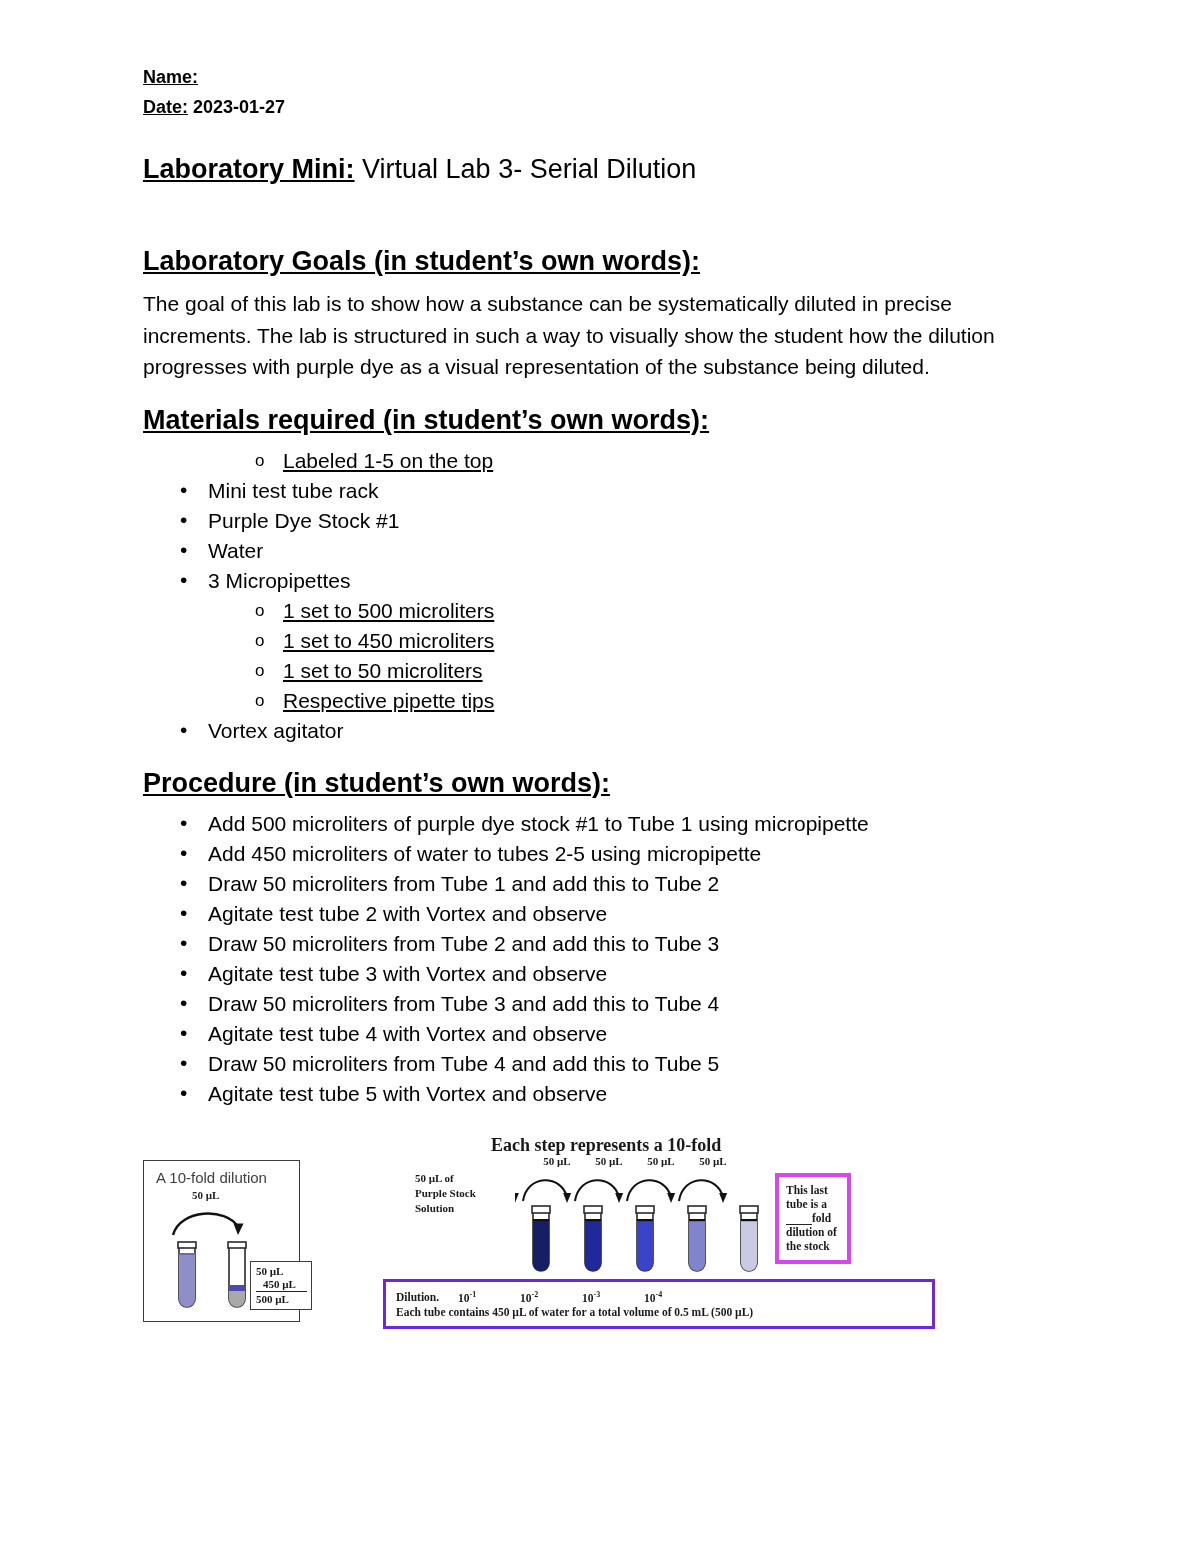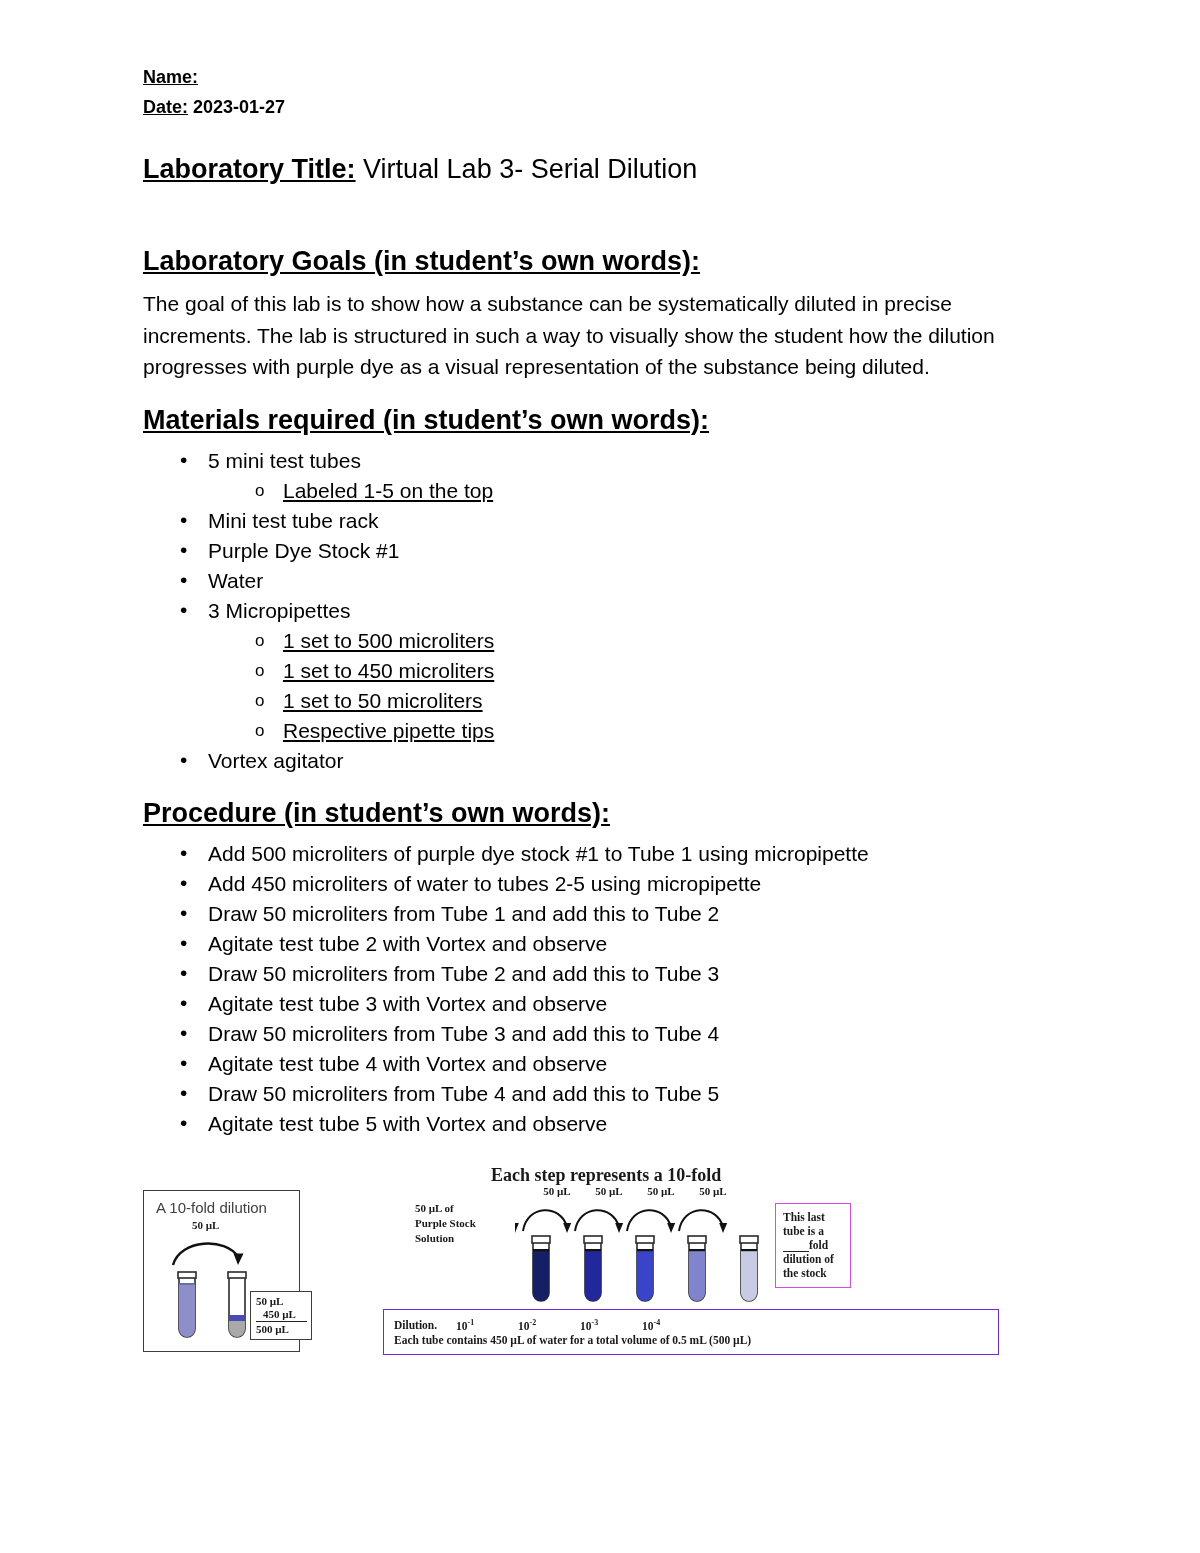--- a/index.html
+++ b/index.html
@@ -205,41 +205,41 @@
   .pr-tubes {
     position: absolute;
     left: 132px; top: 76px;
     display: flex;
   }
   .pr-tubes .tslot { width: 52px; display: flex; justify-content: center; }
   .pr-lastbox {
     position: absolute;
     left: 392px; top: 46px;
     width: 76px;
-    border: 1px solid #d946ef;
+    border: 4px solid #d946ef;
     background: #fff;
     padding: 6px 5px 7px 7px;
     font-family: "Liberation Serif", serif;
     font-weight: bold;
     font-size: 11.5px;
     line-height: 14px;
     color: #1a1a1a;
   }
   .pr-lastbox .blank {
     display: inline-block;
     width: 26px;
     border-bottom: 1px solid #222;
     vertical-align: bottom;
     height: 11px;
   }
   .pr-bottombox {
     position: absolute;
     left: 0px; top: 152px;
-    width: 616px;
-    border: 1px solid #6d28d9;
+    width: 552px;
+    border: 3px solid #6d28d9;
     background: #fff;
     padding: 5px 6px 6px 10px;
     font-family: "Liberation Serif", serif;
     font-weight: bold;
     font-size: 11.5px;
     line-height: 15px;
     color: #1a1a1a;
     white-space: nowrap;
   }
   .pr-bottombox .dilrow { display: block; }
@@ -255,36 +255,35 @@
   <div class="hdr-line">
     <span class="lbl">Name:</span><span class="val"></span>
   </div>
   <div class="hdr-line">
     <span class="lbl">Date:</span><span class="val"> <span>2023-01-27</span></span>
   </div>
 
   <div class="spacer-title"></div>
 
   <h1 class="doc-h">
-    <span class="u">Laboratory Title:</span>
+    <span class="u">Laboratory Mini:</span>
     <span>Virtual Lab 3- Serial Dilution</span>
   </h1>
 
   <div class="spacer-goals"></div>
 
   <h2 class="doc-h">Laboratory Goals (in student’s own words):</h2>
   <div class="spacer-goalsp"></div>
   <p class="body-par">The goal of this lab is to show how a substance can be systematically diluted in precise increments. The lab is structured in such a way to visually show the student how the dilution progresses with purple dye as a visual representation of the substance being diluted.</p>
 
   <div class="gap-md"></div>
 
   <h2 class="doc-h">Materials required (in student’s own words):</h2>
   <div class="gap-sm"></div>
   <ul class="bul" id="materials-list">
-      <li class="l1">5 mini test tubes</li>
       <li class="l2">Labeled 1-5 on the top</li>
       <li class="l1">Mini test tube rack</li>
       <li class="l1">Purple Dye Stock #1</li>
       <li class="l1">Water</li>
       <li class="l1">3 Micropipettes</li>
       <li class="l2">1 set to 500 microliters</li>
       <li class="l2">1 set to 450 microliters</li>
       <li class="l2">1 set to 50 microliters</li>
       <li class="l2">Respective pipette tips</li>
       <li class="l1">Vortex agitator</li>

